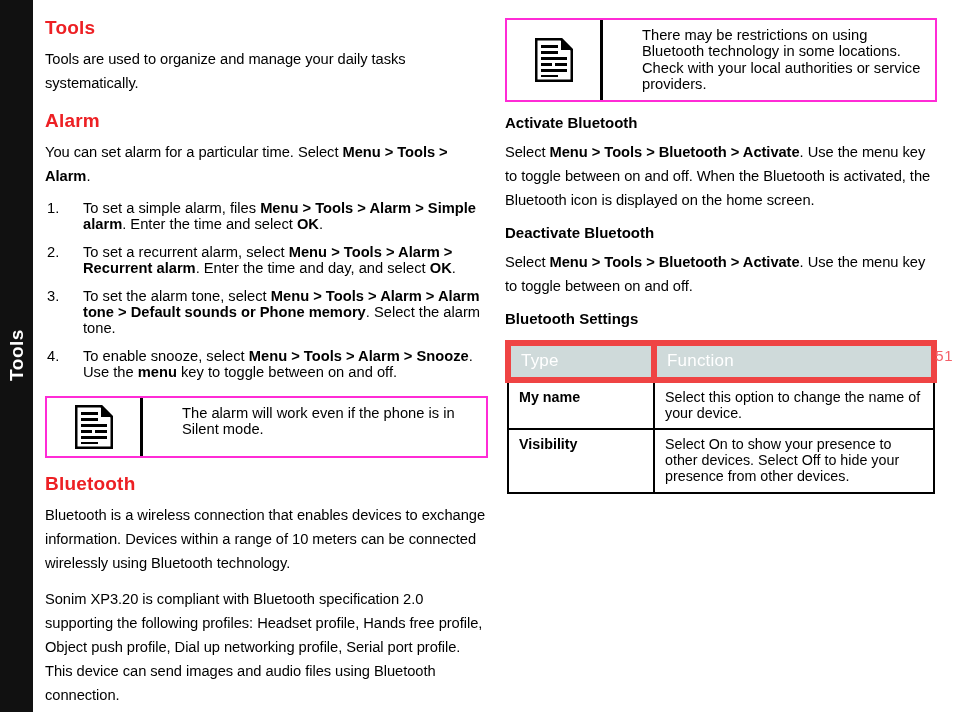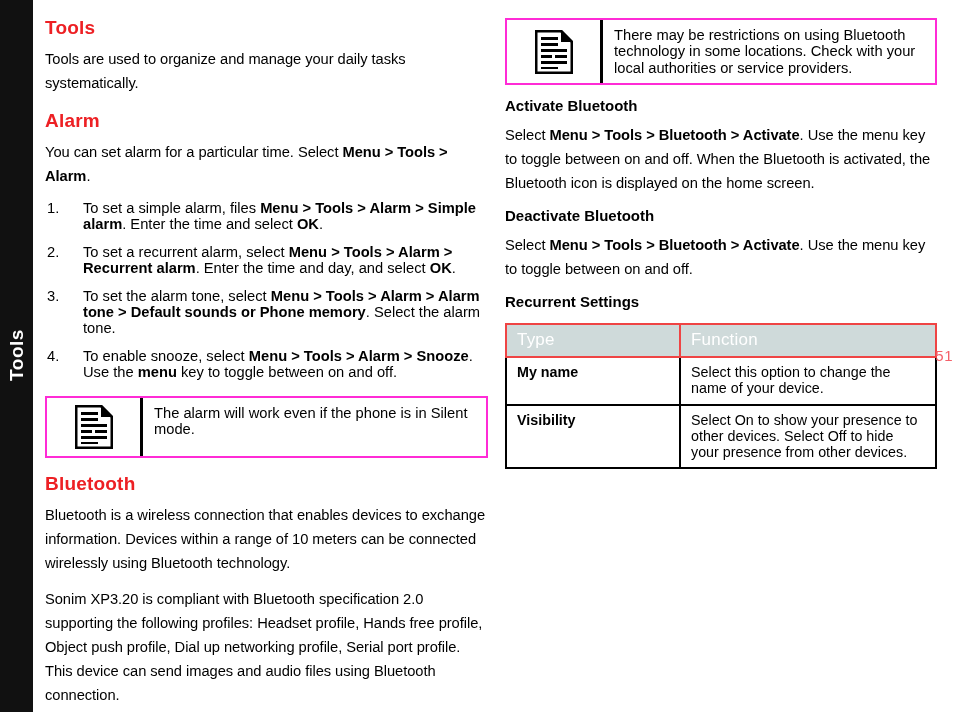--- a/index.html
+++ b/index.html
@@ -103,20 +103,21 @@
     line-height: 16.4px;
   }
 
   
   .note {
     border: 2px solid #FF2BD6;
     background: #ffffff;
     display: flex;
     align-items: stretch;
     margin: 0 0 12px 0;
+    gap: 28px;
   }
   .note-icon-cell {
     width: 96px;
     flex: 0 0 96px;
     display: flex;
     align-items: center;
     justify-content: center;
     padding: 7px 0;
     border-right: 3px solid #000000;
   }
@@ -136,31 +137,31 @@
     border: 2px solid #000000;
   }
   table.t th {
     background: #CFDADA;
     color: #ffffff;
     font-family: "Liberation Sans Narrow", "Liberation Sans", sans-serif;
     font-size: 17px;
     font-weight: 400;
     text-align: left;
     padding: 5px 10px 6px 10px;
-    border: 2px solid #ef4444;
+    border: 6px solid #ef4444;
     letter-spacing: 0.2px;
   }
   table.t td {
     border: 2px solid #000000;
     padding: 6px 10px 7px 10px;
     font-size: 14.3px;
     line-height: 16.2px;
     vertical-align: top;
   }
-  table.t td.k { font-weight: 700; width: 174px; }
+  table.t td.k { font-weight: 700; width: 146px; }
 
   
   .folio {
     position: absolute;
     right: 0;
     top: 347px;
     color: #F4616A;
     font-family: "Liberation Sans Narrow", "Liberation Sans", sans-serif;
     font-size: 15px;
     font-weight: 400;
@@ -252,21 +253,21 @@
     </div>
 
     <h3 class="sub">Activate Bluetooth</h3>
 
     <p class="body"><span>Select </span><b>Menu &gt; Tools &gt; Bluetooth  &gt; Activate</b><span>. Use the menu key to toggle between on and off. When the Bluetooth is activated, the Bluetooth icon is displayed on the home screen.</span></p>
 
     <h3 class="sub">Deactivate Bluetooth</h3>
 
     <p class="body"><span>Select </span><b>Menu &gt; Tools &gt; Bluetooth  &gt; Activate</b><span>. Use the menu key to toggle between on and off.</span></p>
 
-    <h3 class="sub">Recurrent Settings</h3>
+    <h3 class="sub">Bluetooth Settings</h3>
 
     <div class="gap-sm"></div>
 
     <table class="t">
       <thead>
         <tr>
           <th>Type</th>
           <th>Function</th>
         </tr>
       </thead>

